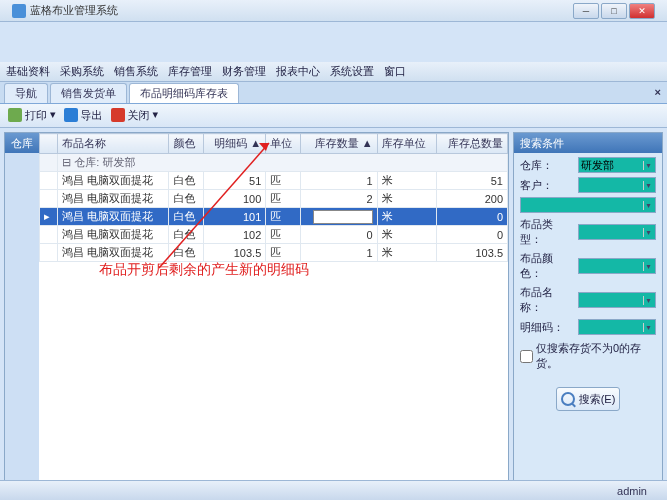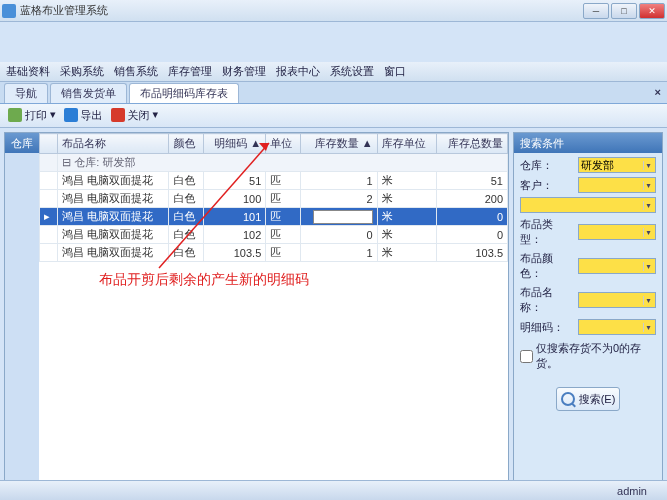--- a/index.html
+++ b/index.html
@@ -1,17 +1,17 @@
 <!DOCTYPE html>
 <html><head>
 <meta charset="utf-8">
 <style>
 * { box-sizing: border-box; margin: 0; padding: 0; font-family: "Microsoft YaHei", SimSun, sans-serif; font-size: 11px; }
 body { background: #d4e4f7; width: 667px; height: 500px; overflow: hidden; position: relative; }
-.titlebar { height: 22px; background: linear-gradient(#e8f0fa, #d0e0f0); display: flex; align-items: center; padding: 0 2px; border-bottom: 1px solid #9db7d6; }
+.titlebar { height: 22px; background: linear-gradient(#e8f0fa, #d0e0f0); display: flex; align-items: center; padding: 0 12px; border-bottom: 1px solid #9db7d6; }
 .titlebar .app-icon { width: 14px; height: 14px; background: #4a90d9; border-radius: 2px; margin-right: 4px; }
 .titlebar .title { flex: 1; color: #333; }
 .titlebar .win-btns { display: flex; gap: 2px; }
 .titlebar .win-btn { width: 26px; height: 16px; background: linear-gradient(#f0f4fa, #c8d8ec); border: 1px solid #8aa8c8; border-radius: 2px; display: flex; align-items: center; justify-content: center; font-size: 9px; color: #333; }
 .titlebar .win-btn.close { background: linear-gradient(#f08080, #d03030); color: #fff; }
 .menubar { height: 20px; background: linear-gradient(#e8f0fa, #d0e0f0); display: flex; align-items: center; padding: 0 6px; gap: 10px; border-bottom: 1px solid #9db7d6; color: #224; margin-top: 40px; }
 .menubar span { cursor: default; }
 .tabbar { height: 22px; background: #c8dcf2; display: flex; align-items: flex-end; padding: 0 4px; border-bottom: 1px solid #7fa8d8; position: relative; }
 .tab { height: 20px; padding: 0 10px; background: #e0ecfa; border: 1px solid #9db7d6; border-bottom: none; margin-right: 2px; display: flex; align-items: center; color: #335; border-radius: 3px 3px 0 0; }
 .tab.active { background: #fff; }
@@ -27,28 +27,28 @@
 .wh-header { height: 20px; background: linear-gradient(#6a99d0, #3f75b8); color: #fff; display: flex; align-items: center; padding: 0 6px; }
 .grid { flex: 1; background: #fff; overflow: auto; position: relative; }
 table { width: 100%; border-collapse: collapse; }
 th { background: linear-gradient(#f5f8fc, #dbe7f5); border: 1px solid #b8c8dc; height: 20px; padding: 0 4px; color: #335; font-weight: normal; text-align: left; }
 th.r { text-align: right; }
 td { border: 1px solid #e0e8f0; height: 18px; padding: 0 4px; color: #333; }
 td.r { text-align: right; }
 tr.group td { background: #f0f4fa; color: #667; margin-left: 40px; }
 tr.sel td { background: #316ac5; color: #fff; }
 tr.sel td input { background: #fff; border: 1px solid #888; height: 14px; width: 100%; font-size: 11px; }
-.annotation { position: absolute; left: 60px; top: 138px; color: #e02020; font-size: 14px; pointer-events: none; }
+.annotation { position: absolute; left: 60px; top: 128px; color: #e02020; font-size: 14px; pointer-events: none; }
 .arrow { position: absolute; left: 100px; top: 0px; width: 180px; height: 150px; pointer-events: none; }
 .right-panel { width: 150px; background: #d8e8f8; border: 1px solid #8aa8c8; display: flex; flex-direction: column; }
 .rp-header { height: 20px; background: linear-gradient(#6a99d0, #3f75b8); color: #fff; display: flex; align-items: center; padding: 0 6px; }
 .rp-body { padding: 4px 6px; display: flex; flex-direction: column; gap: 4px; }
 .field { display: flex; align-items: center; gap: 12px; }
 .field label { width: 46px; color: #224; }
-.field .inp { flex: 1; height: 16px; background: #fde047; border: 1px solid #8aa8c8; display: flex; align-items: center; padding: 0 2px; position: relative; }
+.field .inp { flex: 1; height: 16px; background: #14b8a6; border: 1px solid #8aa8c8; display: flex; align-items: center; padding: 0 2px; position: relative; }
 .field .dd { width: 10px; text-align: center; color: #446; border-left: 1px solid #ccc; margin-left: 2px; font-size: 8px; }
 .chk { display: flex; align-items: center; gap: 3px; color: #224; margin-top: 2px; }
 .search-btn { margin: 12px auto; width: 64px; height: 24px; background: linear-gradient(#f8fbfe, #dae8f8); border: 1px solid #8aa8c8; border-radius: 3px; display: flex; align-items: center; justify-content: center; gap: 4px; color: #224; }
 .search-btn .mag { width: 14px; height: 14px; border: 2px solid #4a7ec0; border-radius: 50%; position: relative; }
 .search-btn .mag:after { content: ""; position: absolute; width: 5px; height: 2px; background: #4a7ec0; transform: rotate(45deg); bottom: -2px; right: -3px; }
 .statusbar { position: absolute; bottom: 0; left: 0; right: 0; height: 20px; background: linear-gradient(#e8f0fa, #c8d8ec); border-top: 1px solid #9db7d6; display: flex; align-items: center; justify-content: flex-end; padding: 0 20px; color: #335; }
 </style>
 </head>
 <body>
 

